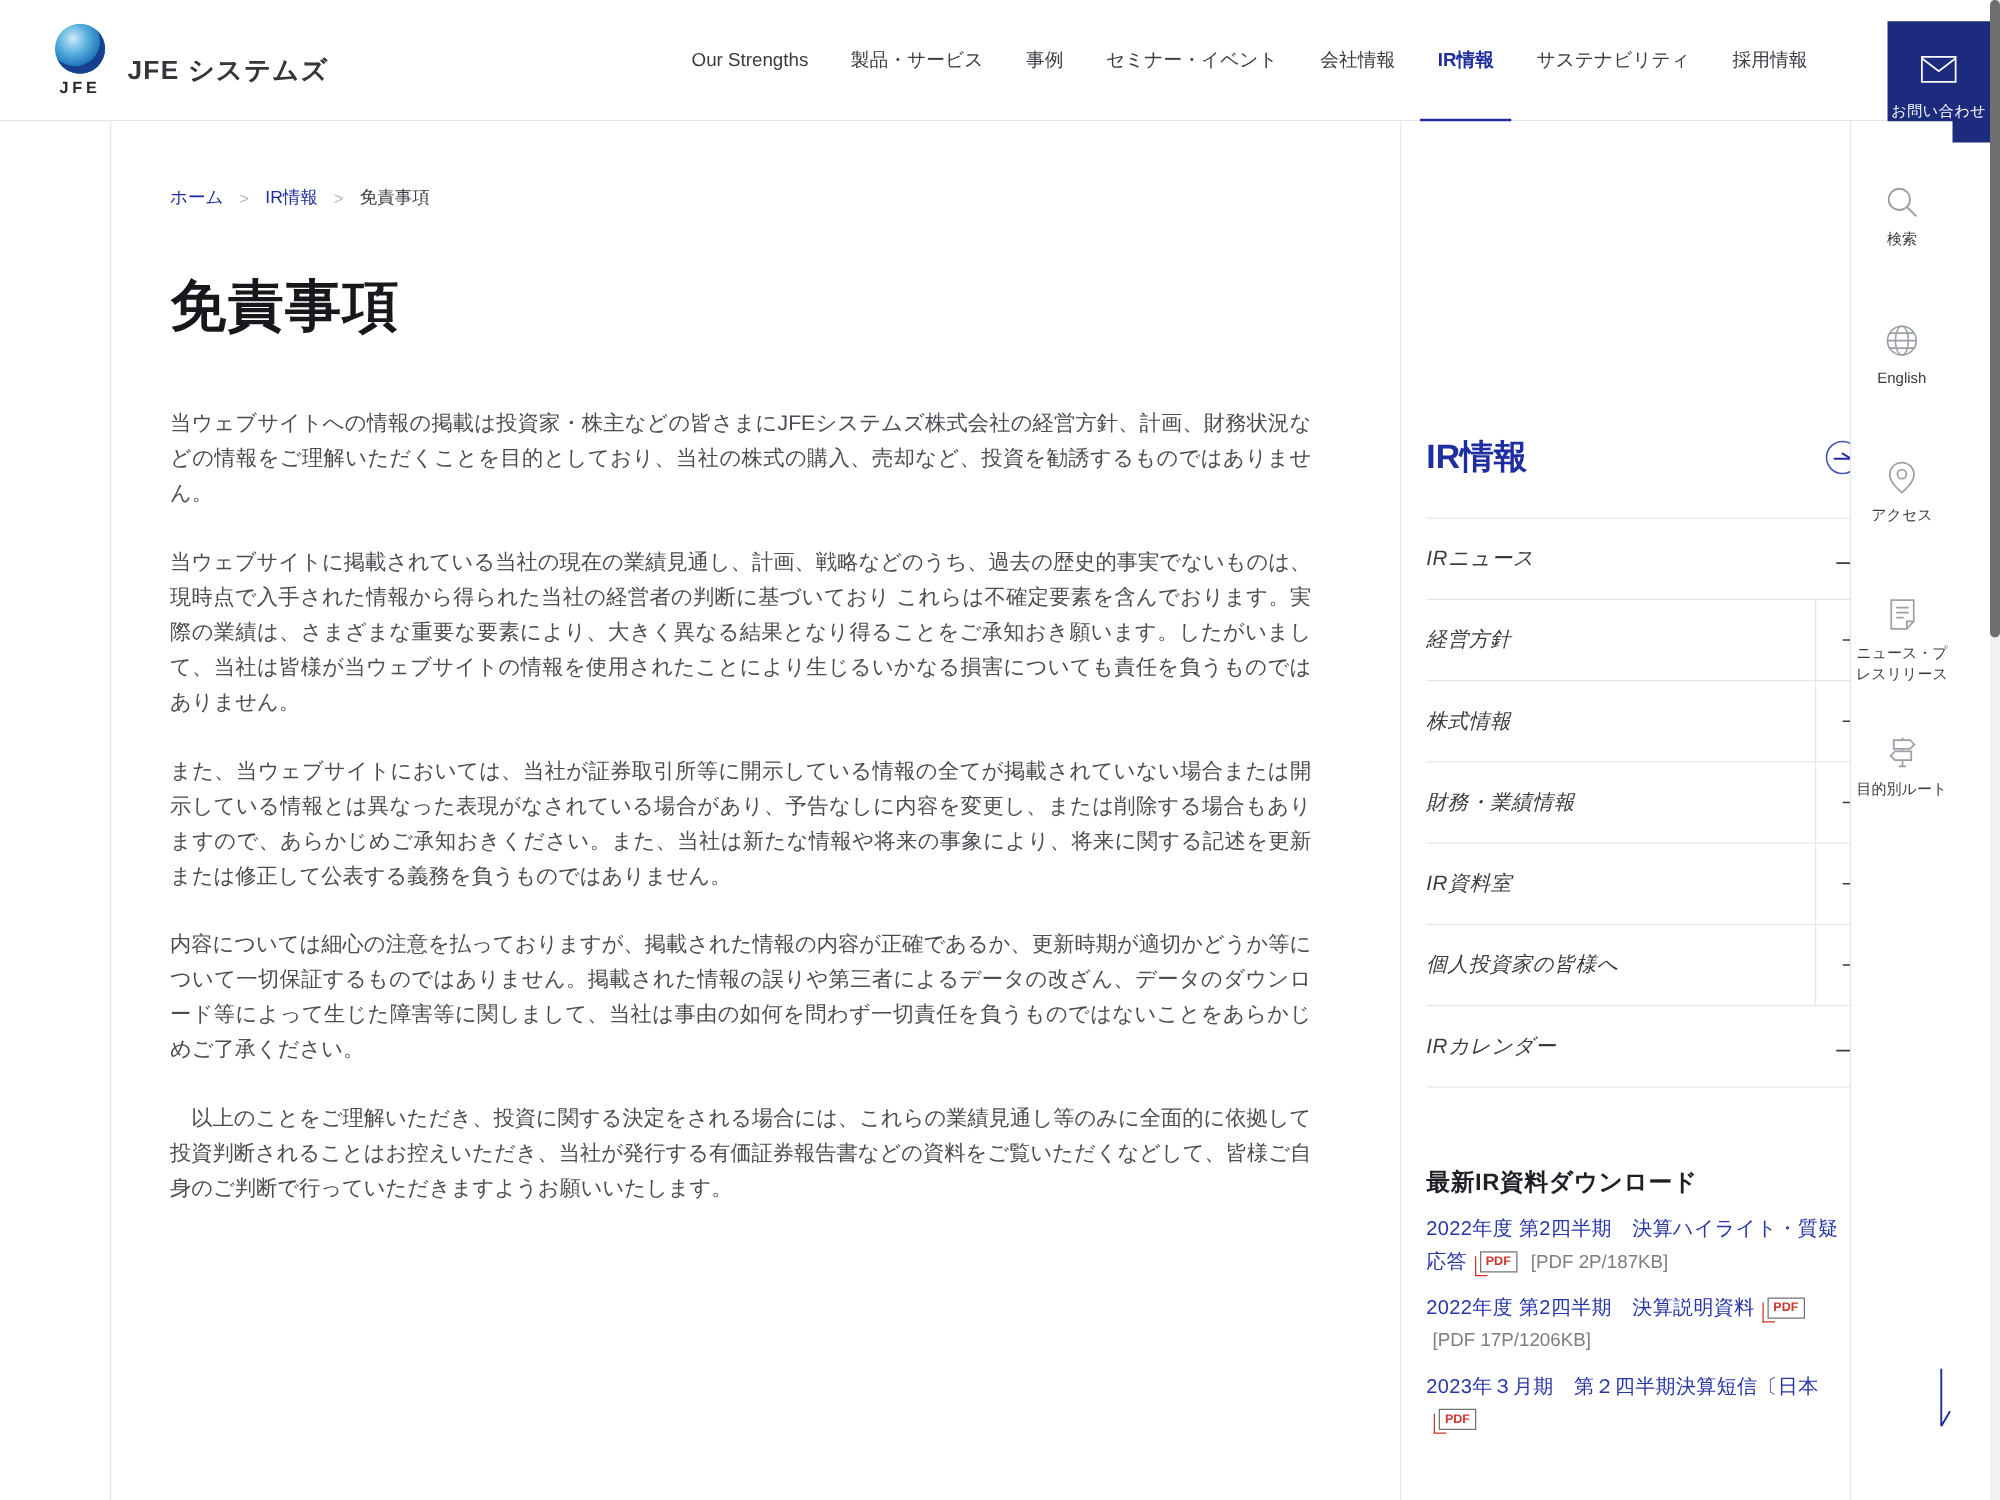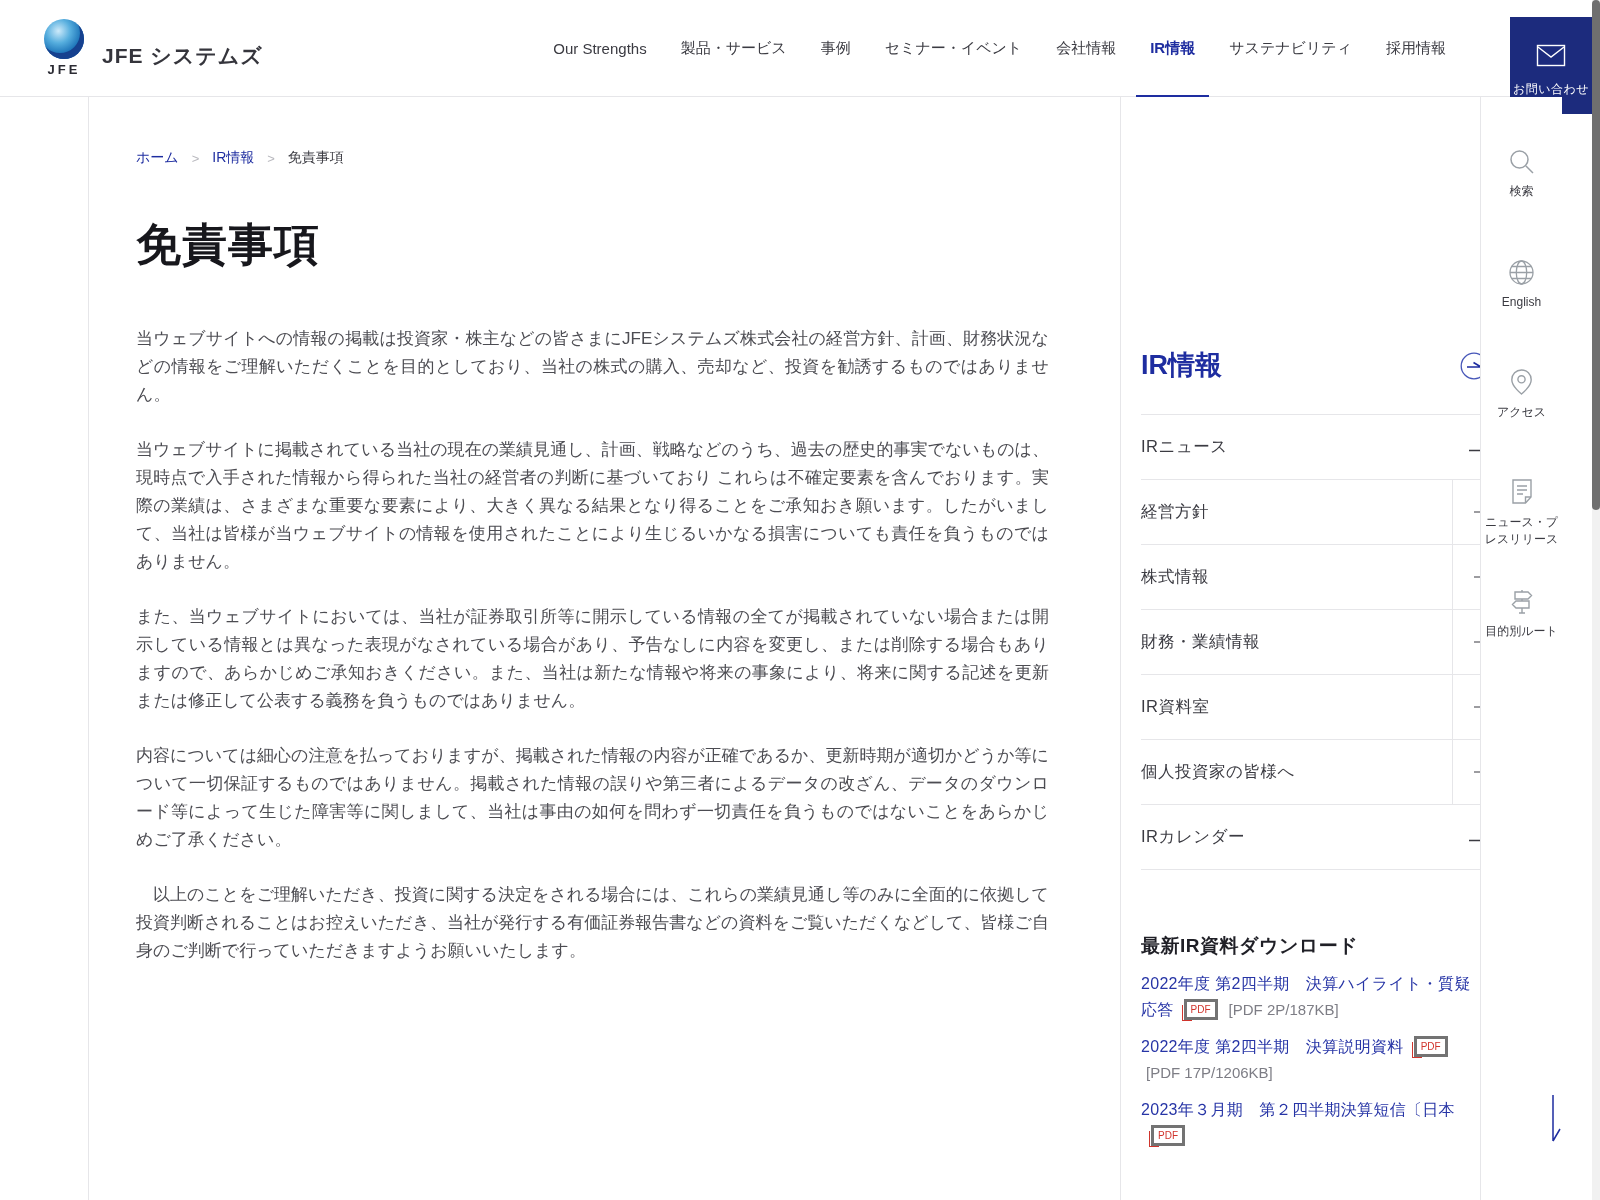--- a/index.html
+++ b/index.html
@@ -45,33 +45,33 @@
 
   
   .sidebar { position:absolute; left:1120px; top:97px; width:390px; height:1103px;
     border-left:1px solid #e6e6e9; padding:249px 0 0 20px; background:#fff; }
   .sb-head { display:flex; justify-content:space-between; align-items:flex-start;
     height:69px; border-bottom:1px solid #e6e6e9; padding-right:22px; }
   .sb-head h2 { font-size:27px; line-height:38px; font-weight:700; color:#1e2da0; }
   .circle-btn { background:none; border:none; margin-top:6px; cursor:pointer; padding:0; }
   .sb-row { height:65px; display:flex; align-items:center; justify-content:space-between;
     border-bottom:1px solid #e6e6e9; font-size:16.5px; color:#3b3b42; cursor:pointer; }
-  .sb-row .lbl { letter-spacing:.5px; }
+  .sb-row .lbl { letter-spacing:.5px;font-style:italic; }
   .sb-cell { width:58px; align-self:stretch; display:flex; align-items:center;
     justify-content:center; flex:none; }
   .sb-cell.divided { border-left:1px solid #e6e6e9; }
 
   .download { margin-top:63px; padding-right:29px; }
   .download h3 { font-size:19px; font-weight:700; color:#1f1f26; letter-spacing:.5px; }
   .download ul { list-style:none; margin-top:12px; }
   .download li { font-size:16px; line-height:26px; margin-bottom:11px; }
   .dl-link { color:#2735a6; text-decoration:none; cursor:pointer; letter-spacing:.3px; }
   .dl-size { color:#7d7d85; font-size:15px; margin-left:5px; white-space:nowrap; }
-  .pdf-badge { display:inline-block; position:relative; border:3px solid #737373;
-    color:#d0342c; font-size:10px; font-weight:400; line-height:1; padding:3px 4px 2px;
+  .pdf-badge { display:inline-block; position:relative; border:1px solid #737373;
+    color:#d0342c; font-size:10px; font-weight:700; line-height:1; padding:3px 4px 2px;
     margin:0 6px 0 10px; vertical-align:2px; }
   .pdf-badge::before { content:""; position:absolute; left:-5px; top:3px; bottom:-4px;
     border-left:1px solid #d0342c; }
   .pdf-badge::after { content:""; position:absolute; left:-5px; bottom:-4px; width:10px;
     border-bottom:1px solid #d0342c; }
 
   
   .utility { position:absolute; left:1480px; top:97px; width:82px; height:1103px;
     border-left:1px solid #e6e6e9; background:#fff; }
   .u-item { position:absolute; left:0; width:100%; text-align:center; text-decoration:none;

